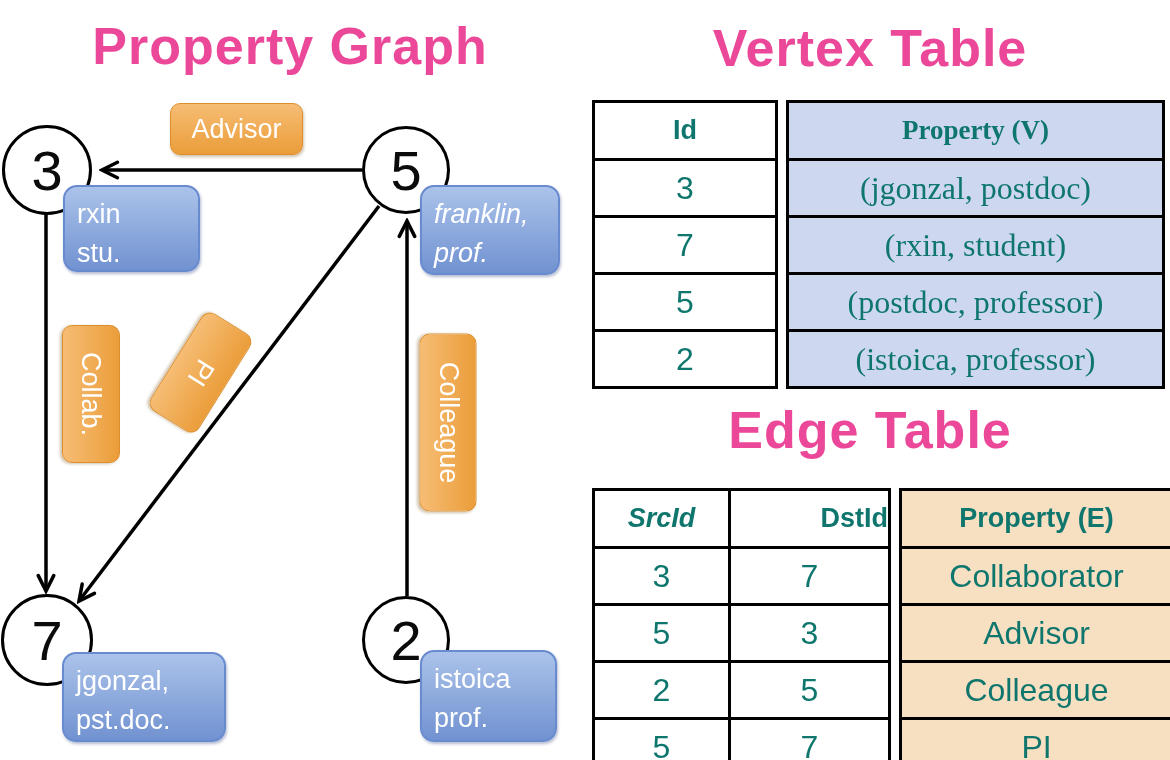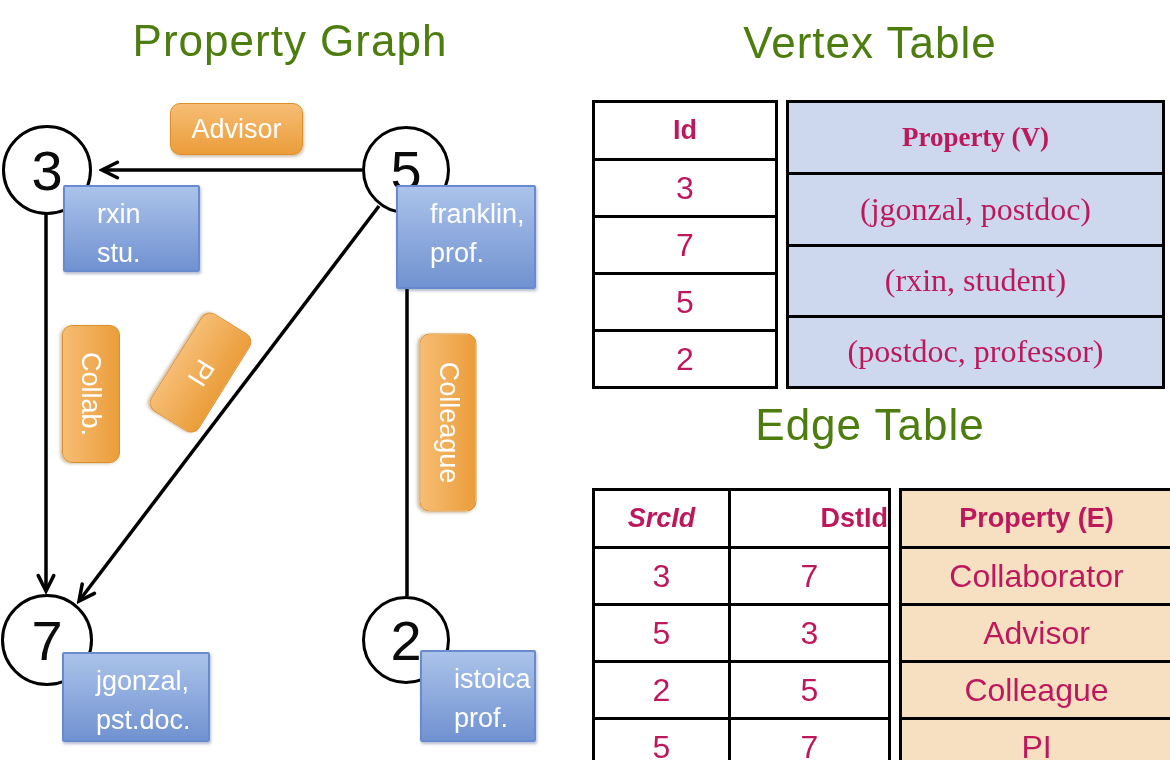--- a/index.html
+++ b/index.html
@@ -1,50 +1,50 @@
 <!DOCTYPE html>
 <html><head>
 <meta charset="utf-8">
 <style>
   html,body{margin:0;padding:0;background:#fff;}
   .stage{
     position:relative;width:1170px;height:760px;overflow:hidden;background:#fff;
     font-family:"Liberation Sans",sans-serif;color:#000;
   }
   .big-title{
-    position:absolute;text-align:center;font-size:44px;font-weight:400;
-    letter-spacing:1px;color:#4d7c0f;white-space:nowrap;
+    position:absolute;text-align:center;font-size:52px;font-weight:700;
+    letter-spacing:1px;color:#ec4899;white-space:nowrap;
   }
   svg.edges{position:absolute;left:0;top:0;}
   .node{
     position:absolute;background:#fff;border:3.5px solid #000;border-radius:50%;
     display:flex;align-items:center;justify-content:center;
     font-size:56px;font-weight:400;color:#0b0b0b;box-sizing:border-box;
   }
   .elabel{
     position:absolute;display:flex;align-items:center;justify-content:center;
     background:linear-gradient(180deg,#f6bd74,#eb9d3a);
     border:1px solid #dd8f2d;border-radius:10px;
     color:#fff;font-size:27px;box-sizing:border-box;
     box-shadow:1px 2px 3px rgba(120,80,20,.35);
   }
   .elabel-rot{background:linear-gradient(180deg,#eb9d3a,#f6bd74);}
   .vlabel{
     position:absolute;box-sizing:border-box;
     background:linear-gradient(180deg,#abc3ea,#7192d1);
-    border:2px solid #688bcf;border-radius:2px;
-    color:#fff;font-size:27px;line-height:1.45;padding:8px 8px 8px 32px;
+    border:2px solid #688bcf;border-radius:14px;
+    color:#fff;font-size:27px;line-height:1.45;padding:8px 8px 8px 12px;
     box-shadow:1px 2px 3px rgba(40,60,120,.35);
   }
   .vlabel span{display:block;}
   .tbl-wrap{position:absolute;display:flex;gap:8px;}
   table.tbl{border-collapse:collapse;table-layout:fixed;}
   table.tbl td{
     border:3px solid #000;height:54px;text-align:center;vertical-align:middle;
-    padding:0;font-size:32px;color:#be185d;background:#fff;overflow:hidden;white-space:nowrap;
+    padding:0;font-size:32px;color:#0f766e;background:#fff;overflow:hidden;white-space:nowrap;
   }
   table.tbl tr.hdr td{height:55px;font-weight:bold;font-size:27px;}
   table.tbl.blue td{background:#cdd8ee;font-family:Liberation Serif, serif;}
   table.tbl.tan td{background:#f7dfc2;}
 </style>
 </head>
 <body>
 
 <div class="stage">
 
@@ -79,29 +79,29 @@
 
   <div class="elabel" style="left:170px;top:103px;width:133px;height:52px;">Advisor</div>
   <div class="elabel elabel-rot" style="left:22px;top:365px;width:138px;height:58px;transform:rotate(90deg);">Collab.</div>
   <div class="elabel elabel-rot" style="left:143px;top:344px;width:115px;height:57px;transform:rotate(122deg);">PI</div>
   <div class="elabel elabel-rot" style="left:359px;top:394px;width:178px;height:57px;transform:rotate(90deg);">Colleague</div>
 
   <div class="vlabel" style="left:63px;top:185px;width:137px;height:87px;">
     <span>rxin</span>
     <span>stu.</span>
   </div>
-  <div class="vlabel" style="left:396px;top:185px;width:140px;height:104px;">
+  <div class="vlabel" style="left:420px;top:185px;width:140px;height:90px;font-style:italic;">
     <span>franklin,</span>
     <span>prof.</span>
   </div>
-  <div class="vlabel" style="left:62px;top:652px;width:148px;height:90px;">
+  <div class="vlabel" style="left:62px;top:652px;width:164px;height:90px;">
     <span>jgonzal,</span>
     <span>pst.doc.</span>
   </div>
-  <div class="vlabel" style="left:420px;top:650px;width:116px;height:92px;">
+  <div class="vlabel" style="left:420px;top:650px;width:137px;height:92px;">
     <span>istoica</span>
     <span>prof.</span>
   </div>
 
   <div class="tbl-wrap" style="left:592px;top:100px;">
     <table class="tbl" style="width:186px;">
       <tbody>
           <tr class="hdr">
             <td>Id</td>
           </tr>
@@ -125,20 +125,23 @@
             <td>Property (V)</td>
           </tr>
       <tr>
             <td>(jgonzal, postdoc)</td>
           </tr>
       <tr>
             <td>(rxin, student)</td>
           </tr>
       <tr>
             <td>(postdoc, professor)</td>
+          </tr>
+      <tr>
+            <td>(istoica, professor)</td>
           </tr>
     </tbody>
       </table>
   </div>
 
   <div class="tbl-wrap" style="left:592px;top:488px;">
     <table class="tbl" style="width:290px;">
       <tbody>
           <tr class="hdr">
         <td style="width:133px;font-style:italic;">SrcId</td>

